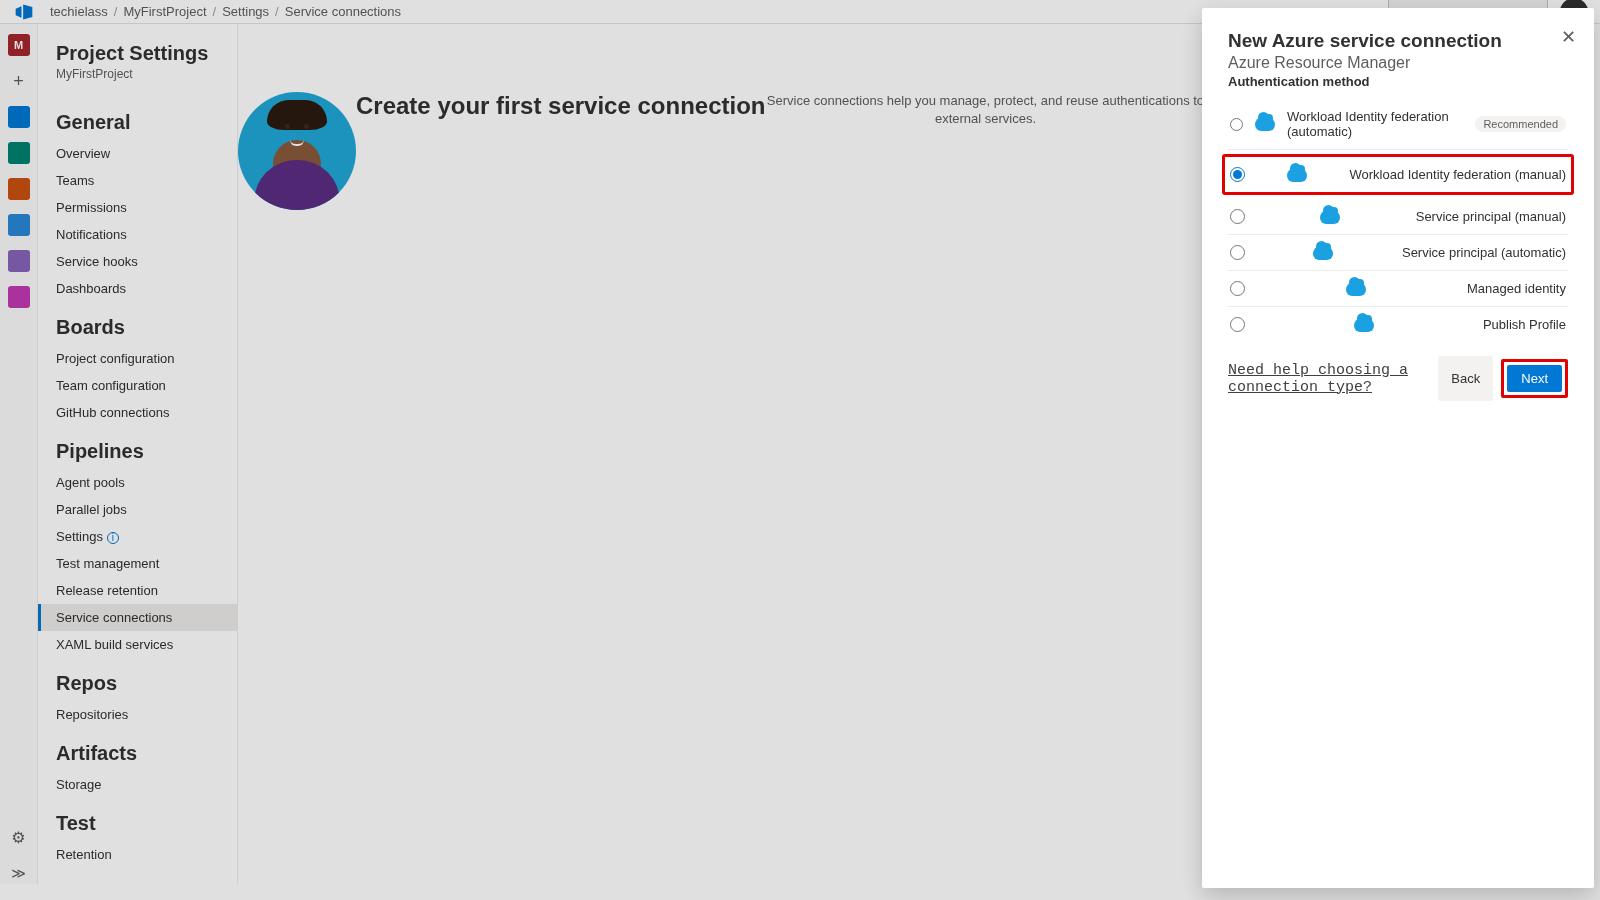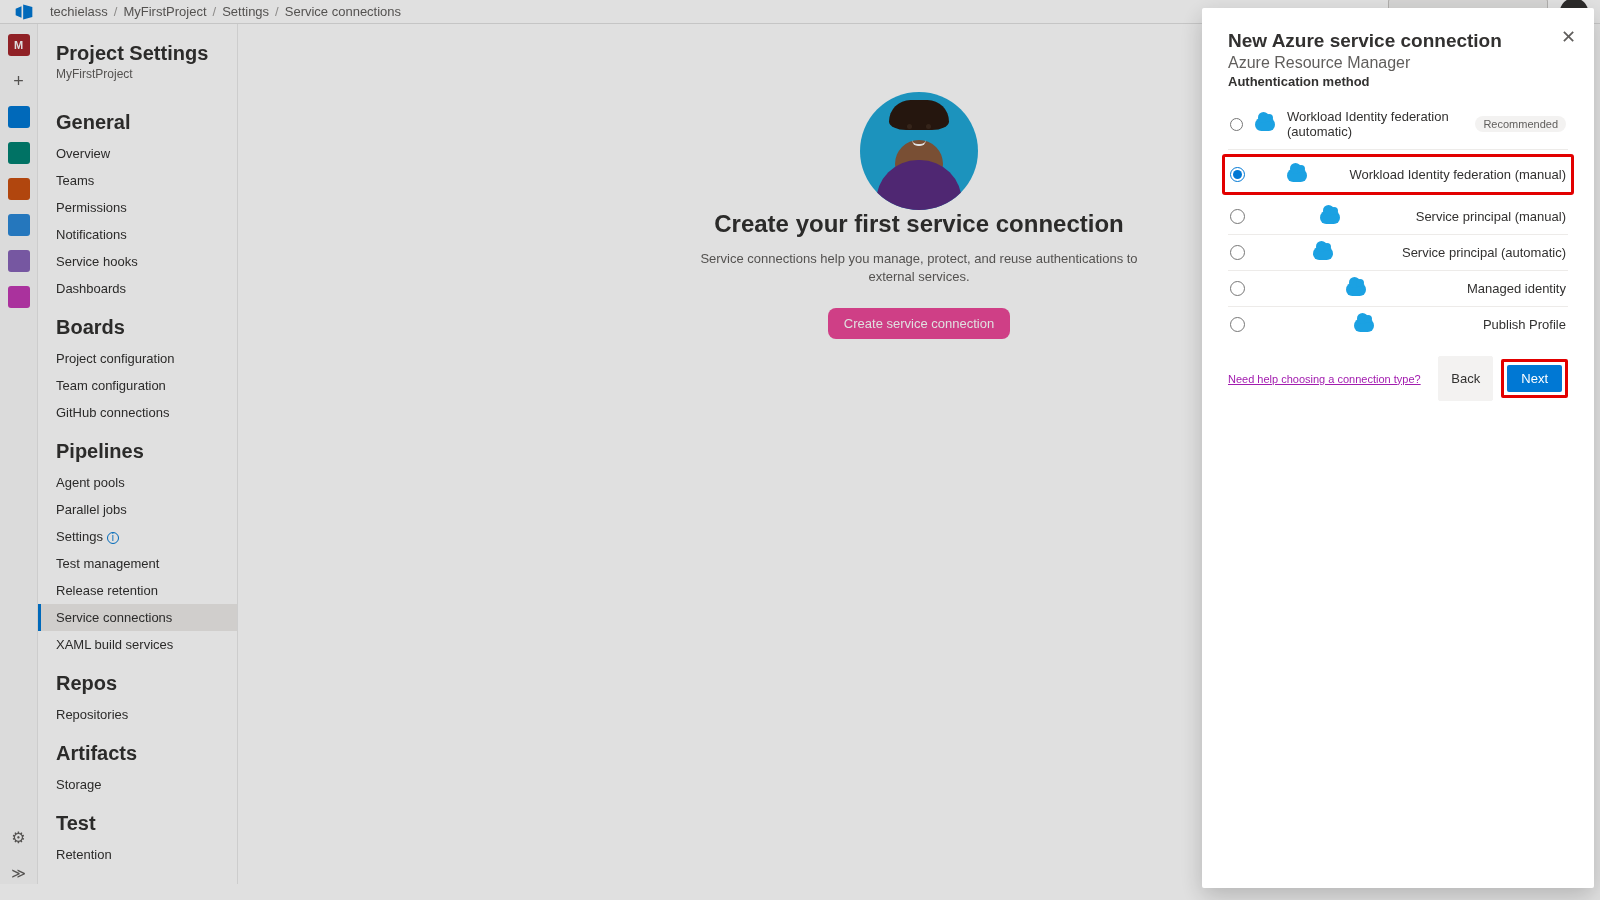--- a/index.html
+++ b/index.html
@@ -25,21 +25,21 @@
   
   .settings-sidebar { width:200px; border-right:1px solid #eaeaea; background:#fff; padding:18px 0 20px 0; overflow-y:auto;}
   .settings-sidebar h1 { font-size:20px; font-weight:600; padding:0 18px 2px 18px;}
   .settings-sidebar .proj { font-size:12px; color:#605e5c; padding:0 18px 16px 18px;}
   .sec-head { font-size:20px; font-weight:700; padding:14px 18px 6px 18px; }
   .nav-item { font-size:13px; color:#323130; padding:6px 18px; cursor:pointer; position:relative;}
   .nav-item.active { background:#edebe9; }
   .nav-item.active::before { content:""; position:absolute; left:0; top:0; bottom:0; width:3px; background:#0078d4;}
   .nav-item .info { font-size:10px; color:#0078d4; border:1px solid #0078d4; border-radius:50%; width:12px; height:12px; display:inline-flex; align-items:center; justify-content:center; margin-left:4px;}
   
-  .main { flex:1; position:relative; background:#fff; display:flex; flex-direction:column; align-items:center; padding-top:68px;}
+  .main { flex:1; position:relative; background:#fff; display:flex; flex-direction:row; align-items:flex-start; padding-top:68px;}
   .main .avatar-ill { width:118px; height:118px; border-radius:50%; background:#20a8d8; display:flex; align-items:flex-end; justify-content:center; overflow:hidden; margin-bottom:24px;}
   .avatar-ill .person-head { width:48px; height:48px; border-radius:50%; background:#8a5a3c; position:relative; top:-22px;}
   .avatar-ill .person-body { width:86px; height:56px; background:#5a2d82; border-radius:42px 42px 0 0; position:absolute; bottom:-6px;}
   .avatar-ill-wrap { position:relative; width:118px; height:118px;}
   .avatar-ill-wrap .avatar-ill{position:absolute; inset:0;}
   .main h2 { font-size:24px; font-weight:600; margin-bottom:12px;}
   .main p.desc { font-size:13px; color:#605e5c; max-width:440px; text-align:center; line-height:1.4; margin-bottom:22px;}
   .primary-btn { background:#ec4899; color:#fff; border:none; padding:8px 16px; font-size:13px; border-radius:8px; cursor:pointer;}
   
   .dim { position:absolute; inset:0; background:rgba(0,0,0,0.12); pointer-events:none;}
@@ -53,21 +53,21 @@
   .opt-row:last-of-type { border-bottom:none;}
   .opt-row input[type=radio]{ accent-color:#0078d4; width:15px; height:15px;}
   .cloud { width:20px; height:14px; background:#1ba1e2; border-radius:10px 10px 8px 8px; position:relative; flex-shrink:0;}
   .cloud::before { content:""; position:absolute; width:11px; height:11px; background:#1ba1e2; border-radius:50%; top:-5px; left:3px;}
   .cloud::after  { content:""; position:absolute; width:8px;  height:8px;  background:#1ba1e2; border-radius:50%; top:-3px; right:2px;}
   .opt-label { font-size:13px; color:#323130;}
   .reco-badge { margin-left:auto; font-size:11px; background:#f3f2f1; color:#605e5c; padding:2px 8px; border-radius:10px;}
   .hl-box { border:3px solid #e20000; border-radius:3px; margin:4px -6px; padding:0 3px;}
   .hl-box .opt-row { border-bottom:none;}
   .panel-footer { display:flex; align-items:center; margin-top:14px;}
-  .help-link { font-size:11px; color:#a21caf; text-decoration:underline; cursor:pointer;}
+  .help-link { font-size:15px; color:#404040; text-decoration:underline; cursor:pointer;font-family:Liberation Mono, monospace;}
   .panel-footer .spacer{flex:1;}
   .btn-back { background:#f3f2f1; border:1px solid #f3f2f1; color:#323130; font-size:13px; padding:14px 12px; border-radius:2px; cursor:pointer; margin-right:8px;}
   .btn-next-wrap { border:3px solid #e20000; padding:3px; border-radius:2px;}
   .btn-next { background:#0078d4; color:#fff; border:none; font-size:13px; padding:6px 14px; border-radius:2px; cursor:pointer;}
   
   .tile-blue{background:#0078d4;} .tile-teal{background:#008272;} .tile-orange{background:#ca5010;}
   .tile-azblue{background:#2b88d8;} .tile-pink{background:#c239b3;}
   .tile-lab{background:#8764b8;}
   .rail .tile{ width:22px;height:22px;border-radius:3px;}
   .face { position:absolute; top:32px; display:flex; gap:14px;}

